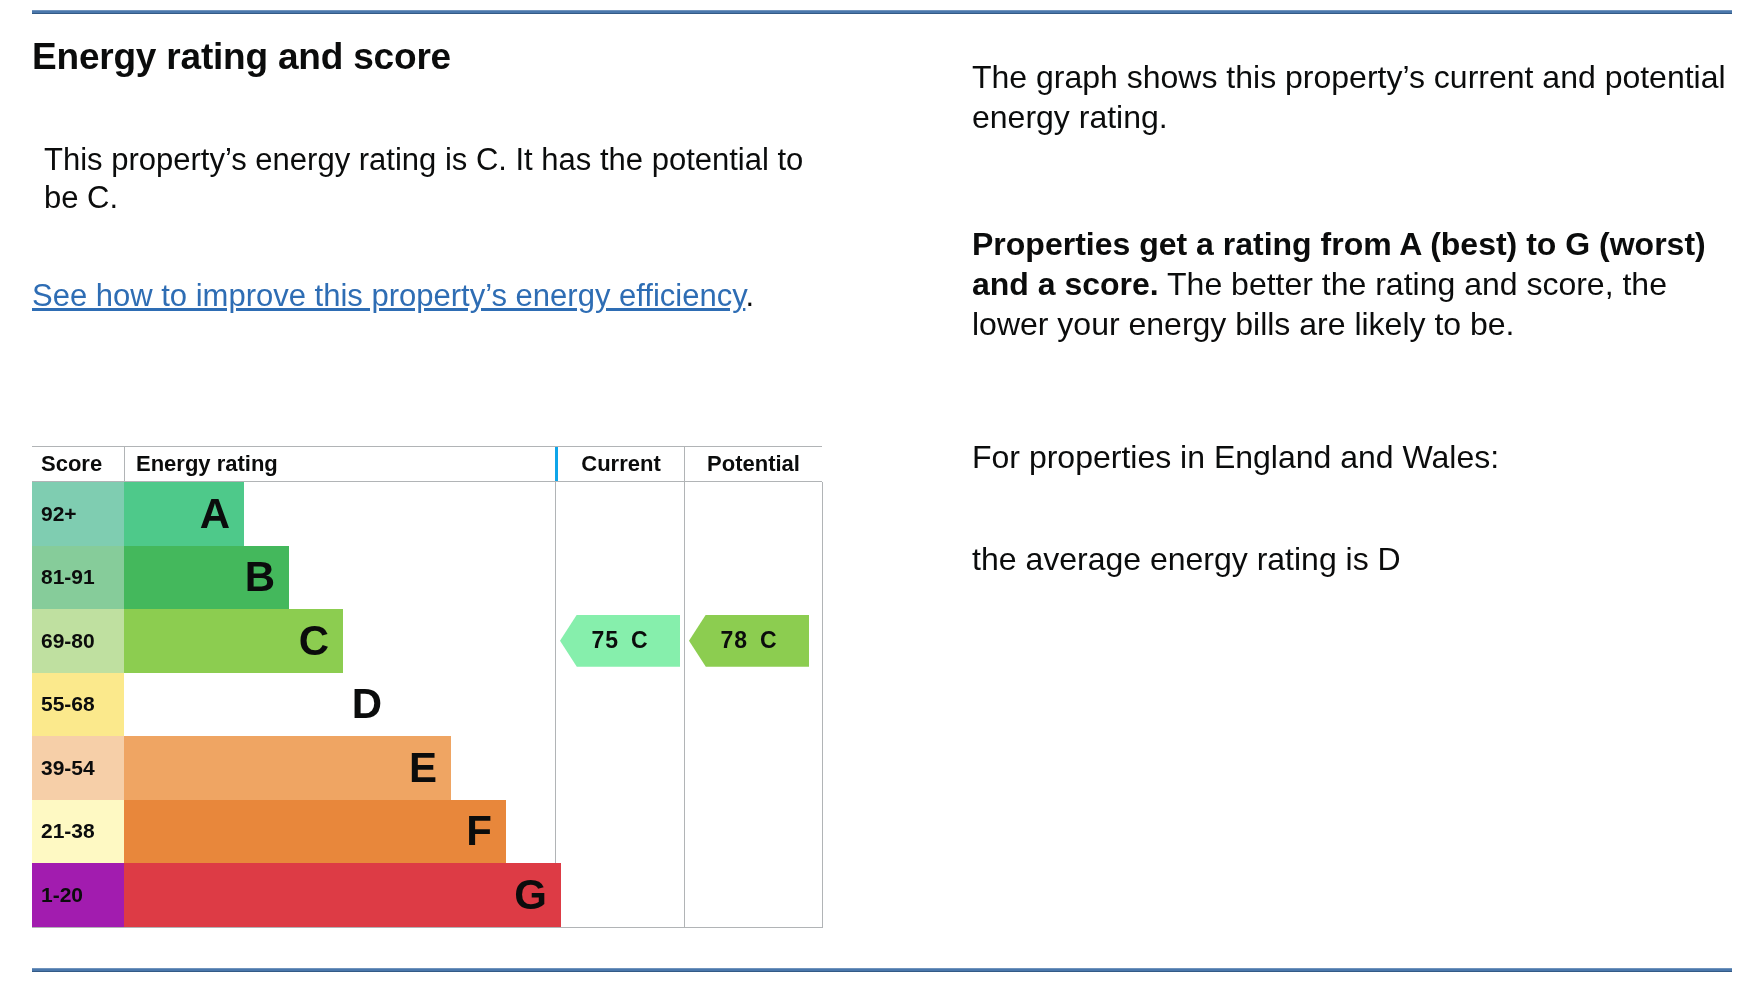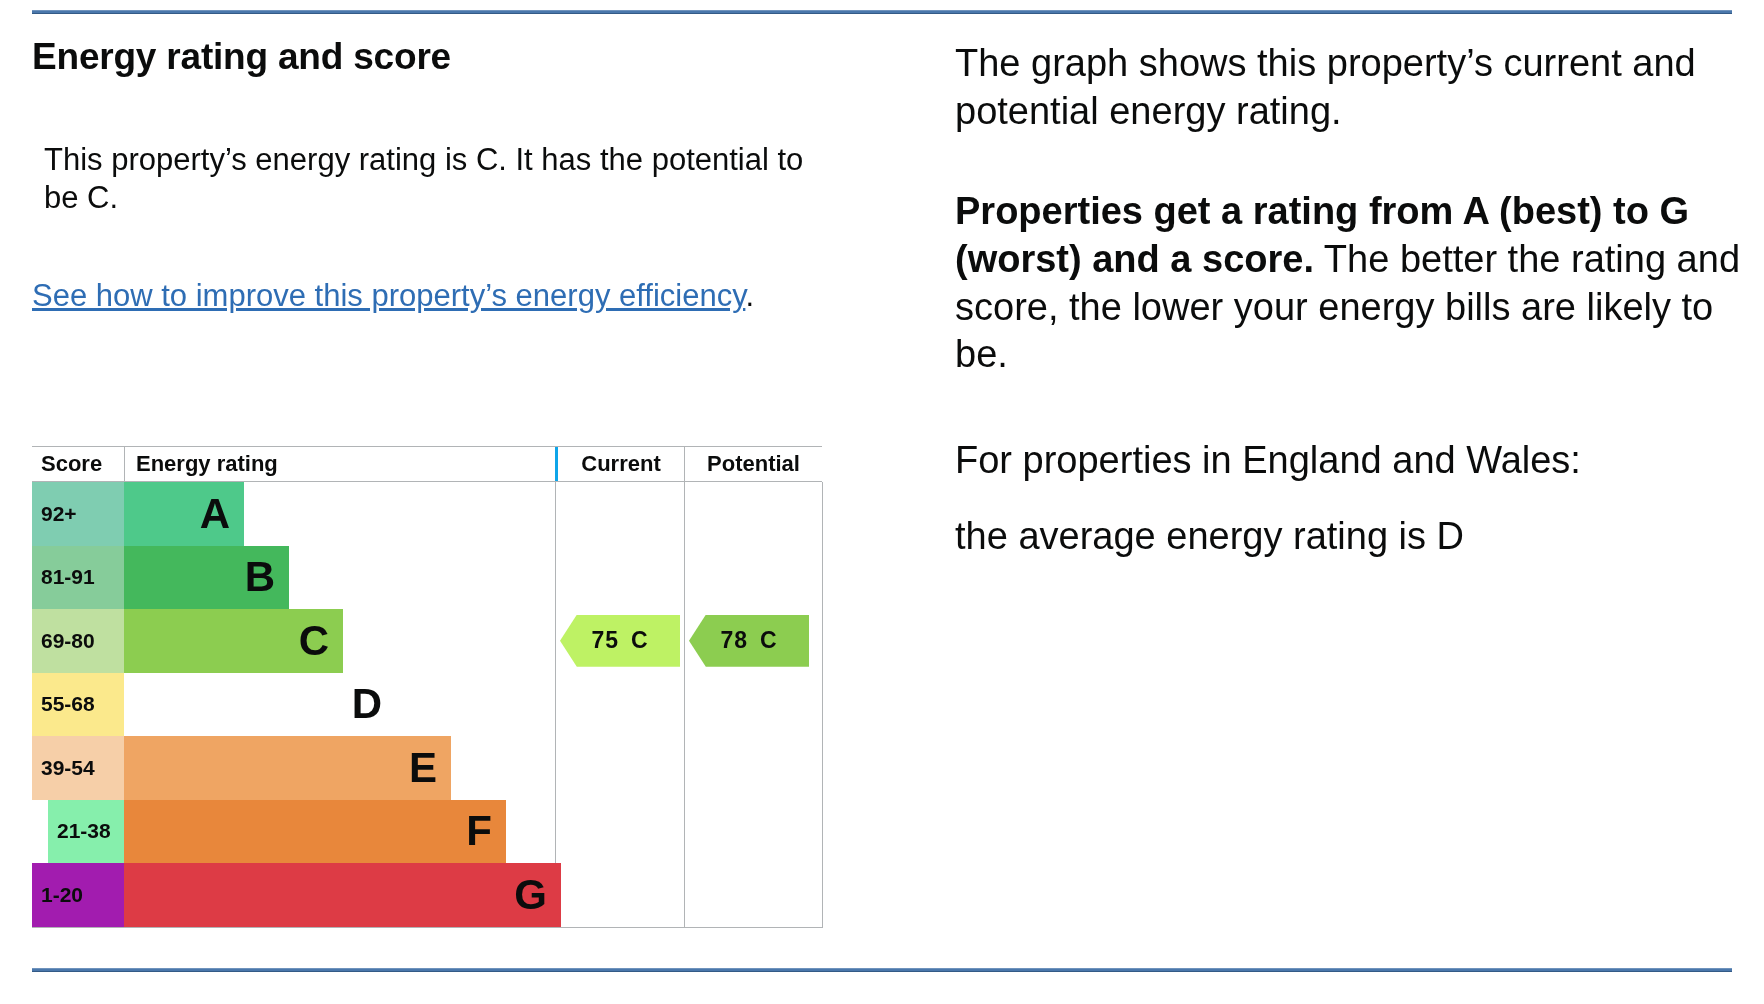--- a/index.html
+++ b/index.html
@@ -72,23 +72,23 @@
   a.improve-link {
     color: #2e6db4;
     text-decoration: underline;
     font-size: 31px;
     line-height: 1.24;
   }
   .link-wrap { font-size: 31px; line-height: 1.24; }
 
   
   .r-para {
-    font-size: 38px;
+    font-size: 32px;
     line-height: 1.26;
-    margin: 0;
+    margin: 17px;
   }
   .r-gap-a { height: 52px; }
   .r-gap-b { height: 58px; }
   .r-gap-c { height: 28px; }
   .r-strong { font-weight: bold; }
 
   
   .epc {
     position: absolute;
     left: 32px;
@@ -255,32 +255,32 @@
             <span class="band-letter">D</span>
           </div>
         </div>
         <div class="band-row" style="top: 254px;">
           <div class="band-score" style="background: rgb(246, 207, 168);">39-54</div>
           <div class="band-bar" style="width: 327px; background: rgb(239, 165, 99);">
             <span class="band-letter">E</span>
           </div>
         </div>
         <div class="band-row" style="top: 317.5px;">
-          <div class="band-score" style="background: #86efac; margin-left: 16px;">21-38</div>
+          <div class="band-score" style="background: #fef9c3;">21-38</div>
           <div class="band-bar" style="width: 382px; background: rgb(232, 135, 59);">
             <span class="band-letter">F</span>
           </div>
         </div>
         <div class="band-row" style="top: 381px;">
           <div class="band-score" style="background: #a21caf;">1-20</div>
           <div class="band-bar" style="width: 437px; background: rgb(221, 59, 69);">
             <span class="band-letter">G</span>
           </div>
         </div>
-        <div class="marker" style="left: 528px; width: 120px; background: #bef264; top: 132.75px; text-align: center;">
+        <div class="marker" style="left: 528px; width: 120px; background: #86efac; top: 132.75px; text-align: center;">
           <span class="m-score">75</span>
           <span>C</span>
         </div>
         <div class="marker" style="left: 657px; width: 120px; background: rgb(140, 205, 80); top: 132.75px;">
           <span class="m-score">78</span>
           <span>C</span>
         </div>
       </div>
 
   </div>

